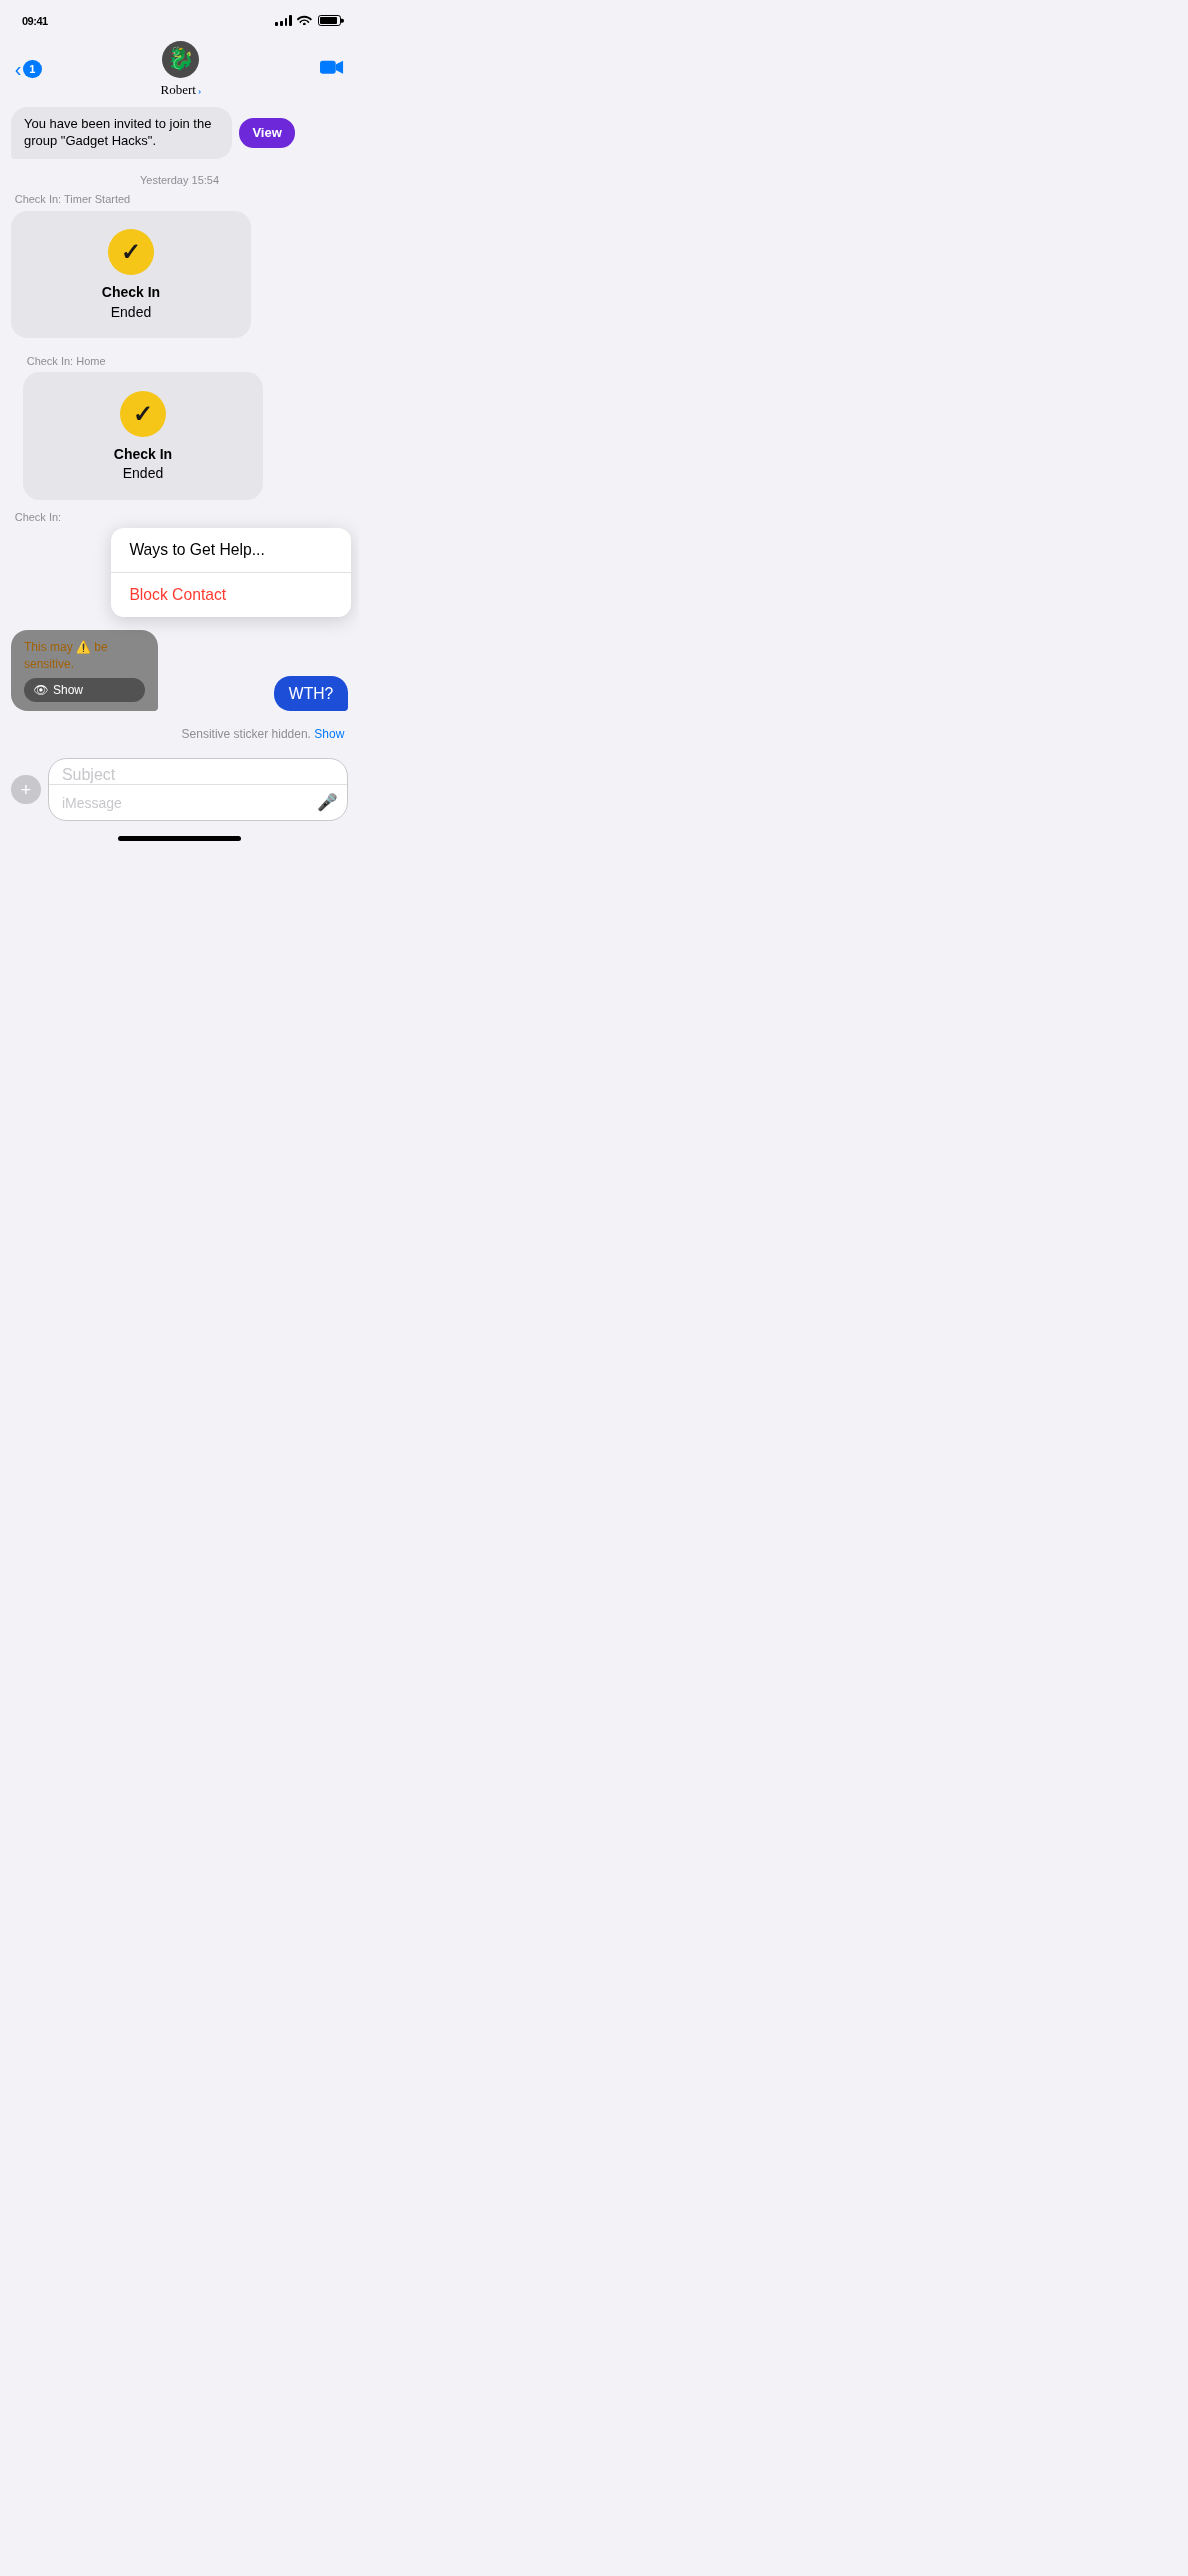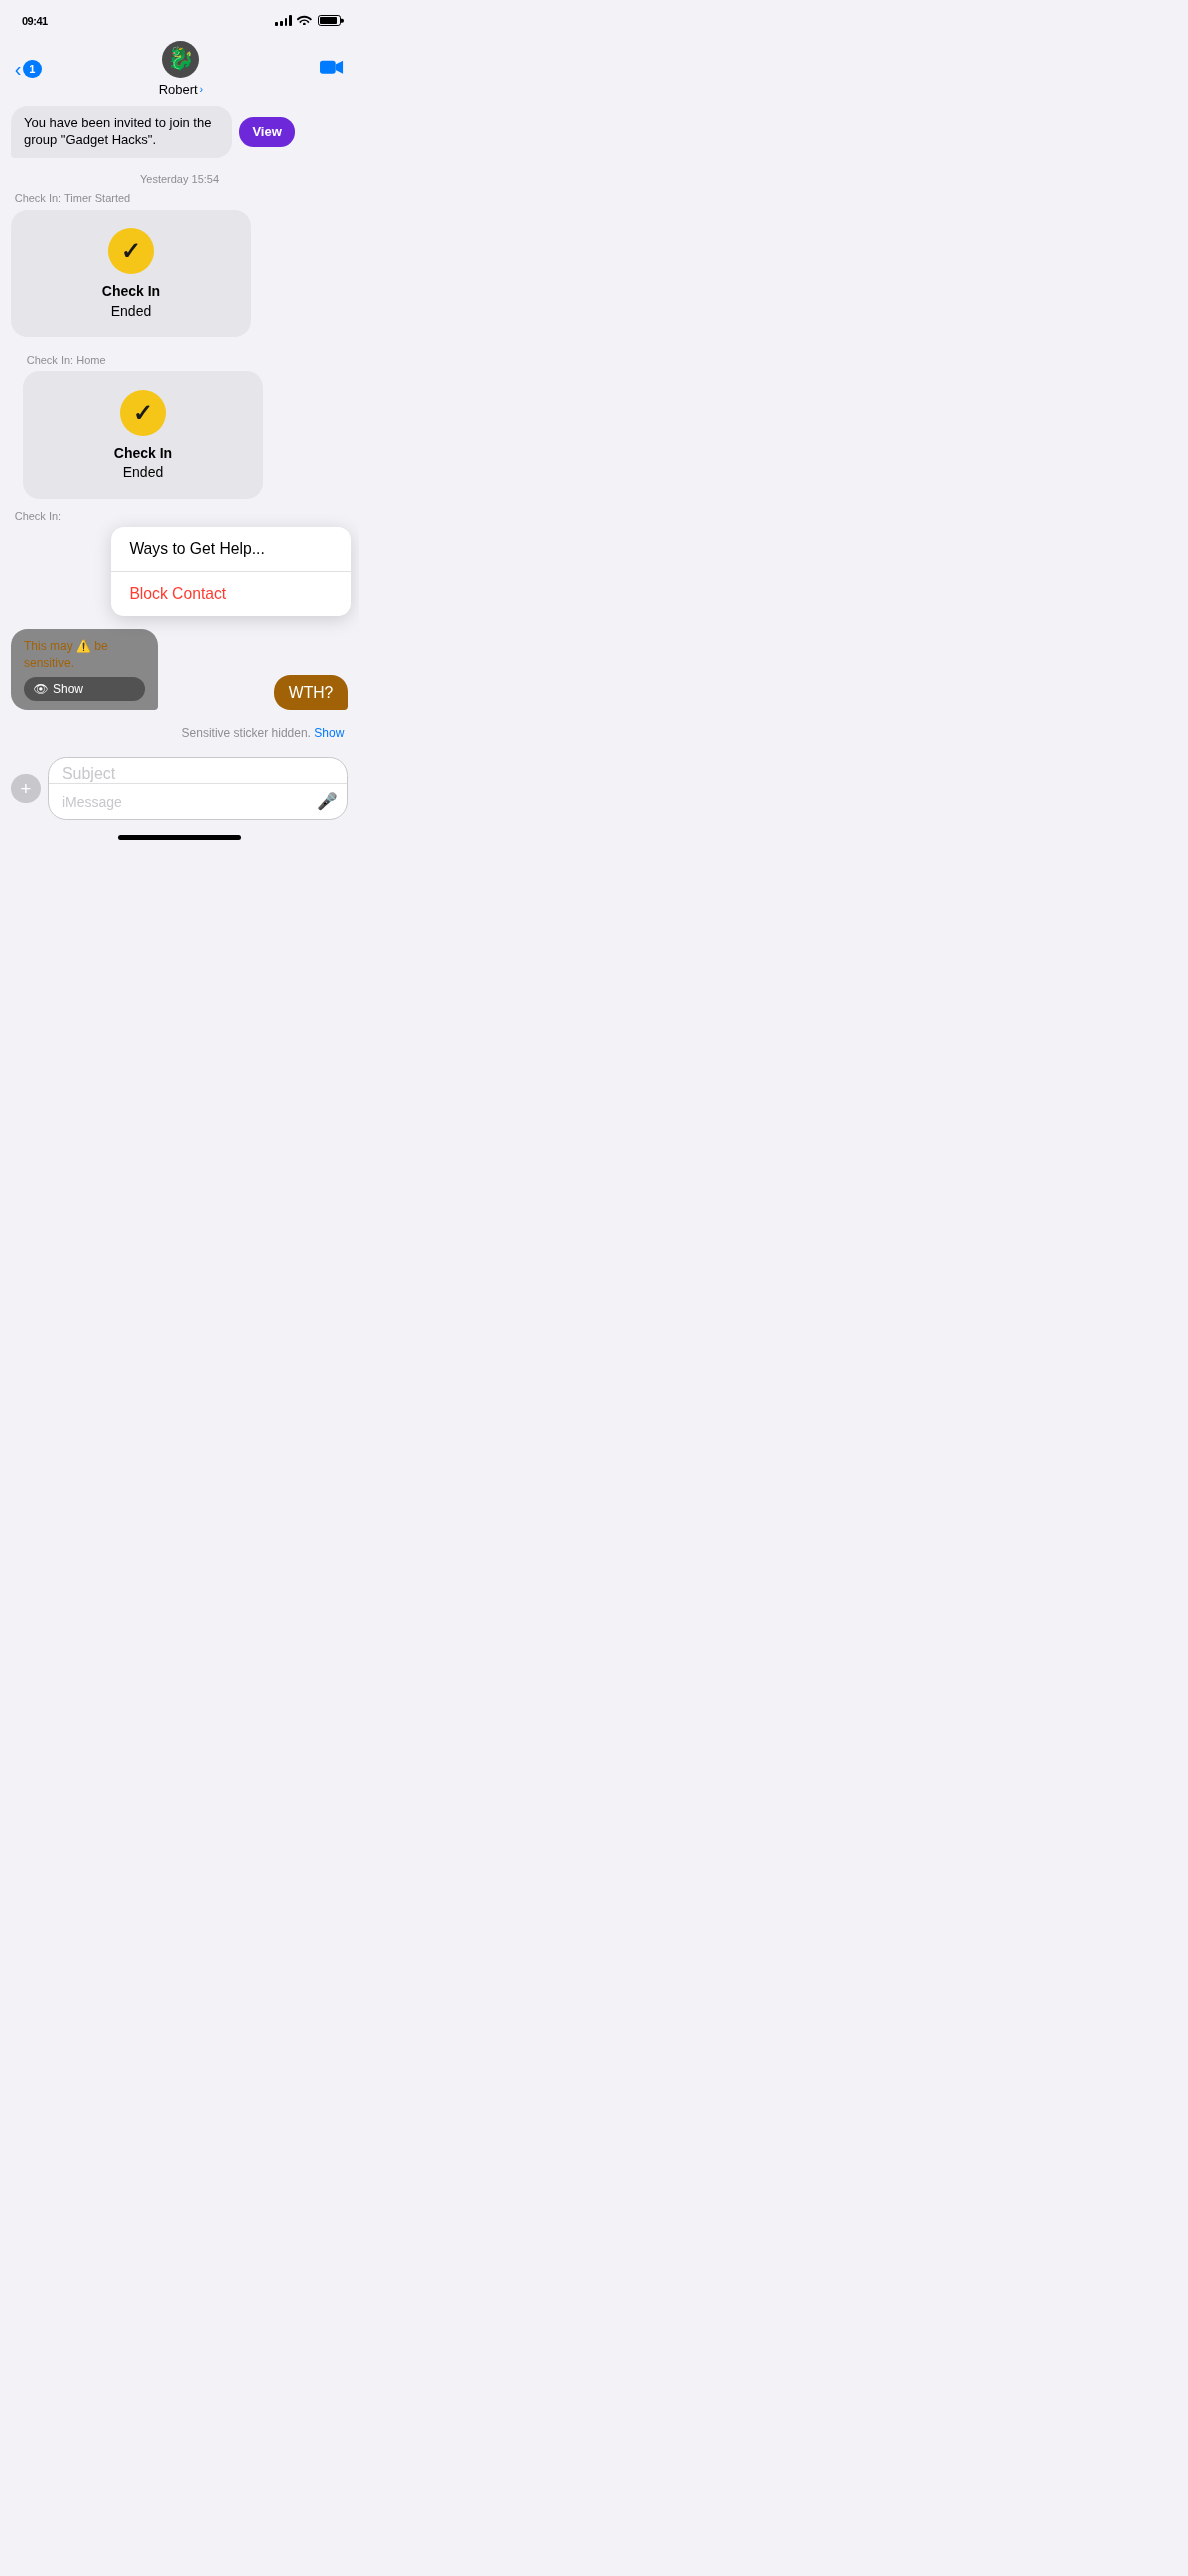--- a/index.html
+++ b/index.html
@@ -127,20 +127,21 @@
     .avatar-dragon {
       font-size: 22px;
     }
     .contact-name {
       font-size: 13px;
       font-weight: 500;
       color: #000;
       display: flex;
       align-items: center;
       gap: 1.8px;
+      font-family: Liberation Serif, serif;
     }
     .contact-chevron {
       color: #007aff;
       font-size: 11px;
     }
     .video-button {
       color: #007aff;
       font-size: 20px;
     }
 
@@ -282,21 +283,21 @@
     }
     .show-btn-text {
       color: #fff;
       font-size: 12px;
       font-weight: 500;
     }
     .eye-icon {
       font-size: 12px;
     }
     .wth-bubble {
-      background: #a16207;
+      background: #1d4ed8;
       border-radius: 16.6px 16.6px 3.7px 16.6px;
       padding: 8.3px 14.7px;
     }
     .wth-text {
       color: #fff;
       font-size: 15.7px;
       font-weight: 400;
     }
 
     

